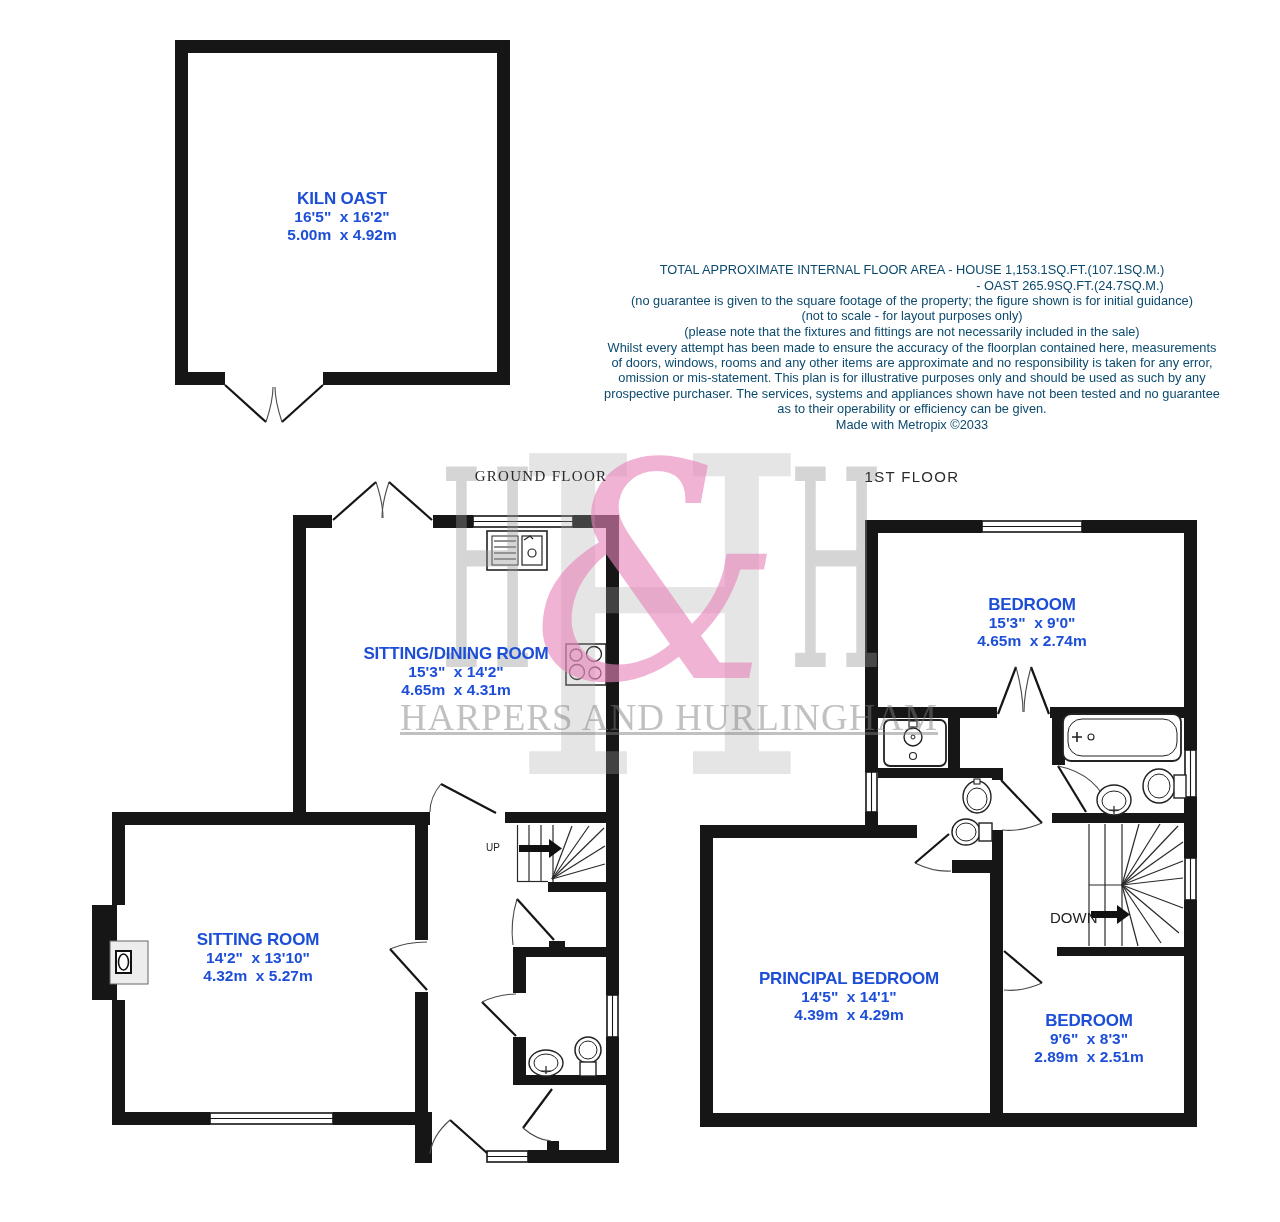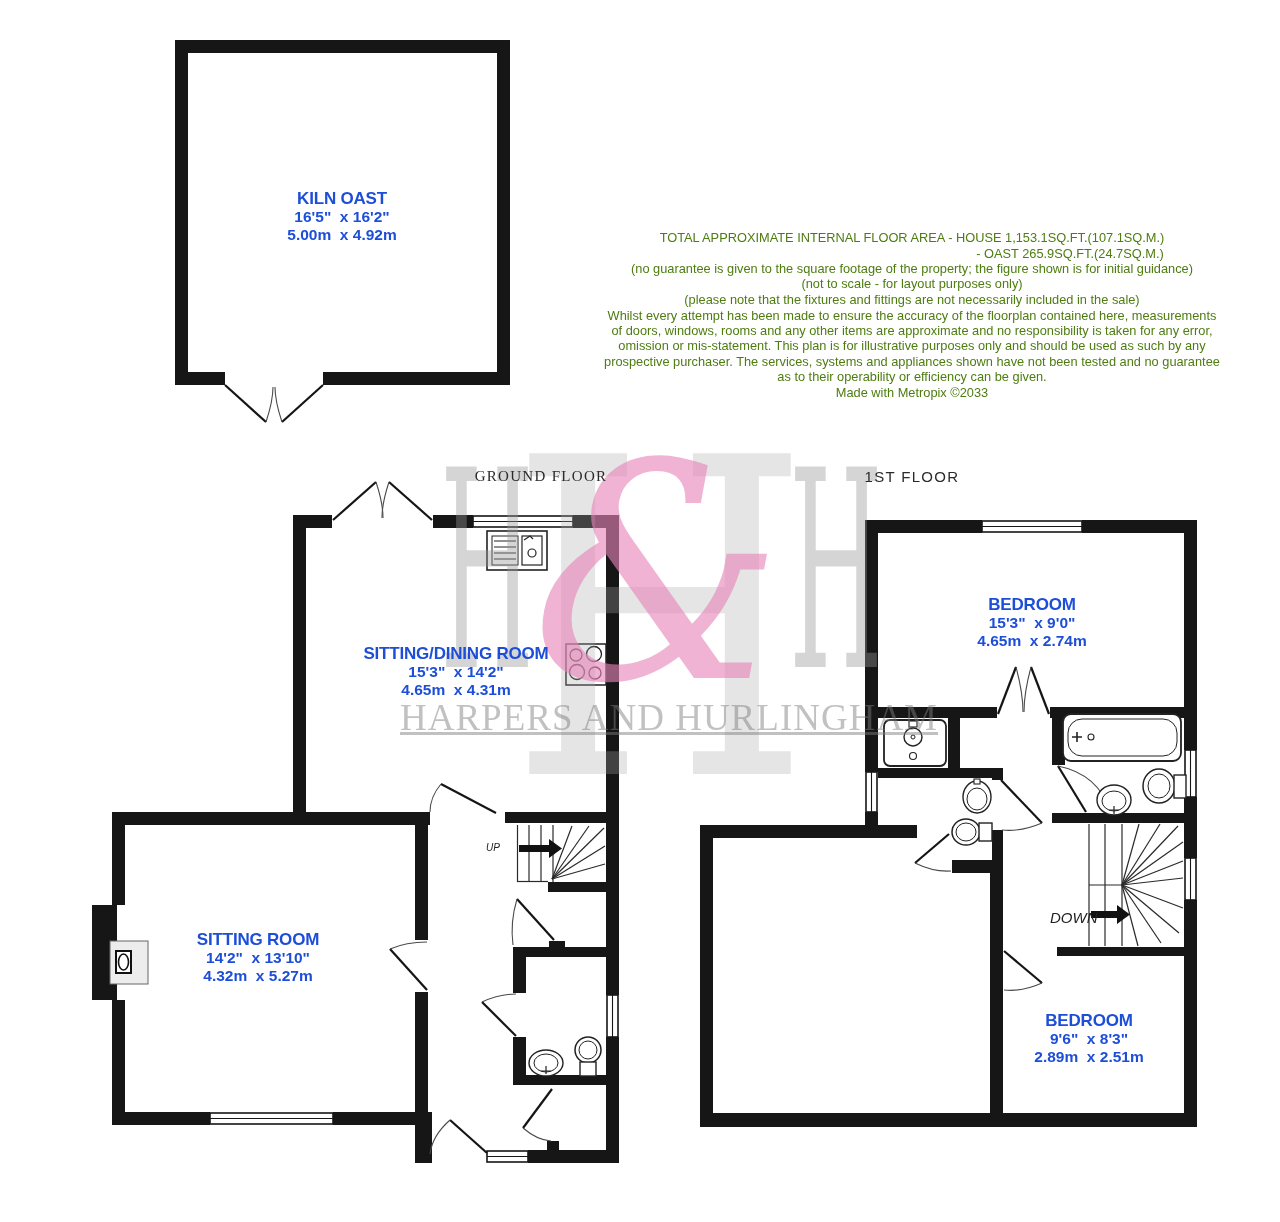--- a/index.html
+++ b/index.html
@@ -17,22 +17,22 @@
   .wm-amp{font-size:300px;font-style:italic;color:rgba(231,132,186,0.62);
       transform:translateX(-50%) scaleX(0.94);}
   .wm-name{font-family:"Liberation Serif",serif;font-size:37px;
       letter-spacing:1px;color:rgba(125,125,125,0.48);
       text-align:right;transform:none;text-decoration:underline;}
   
   .lbl{position:absolute;z-index:3;text-align:center;color:#1d4ed8;}
   .room-label .rname{font-weight:bold;font-size:17px;line-height:18px;letter-spacing:-0.2px;}
   .room-label .rdim{font-weight:bold;font-size:15.5px;line-height:18px;white-space:pre;}
   .floor-label{font-size:15px;letter-spacing:1.3px;color:#2a2a2a;}
-  .stair-label{font-size:10px;color:#222;font-style:italic;}
-  .note{font-size:12.8px;line-height:15.4px;color:#4d7c0f;white-space:pre-line;}
+  .stair-label{font-size:10px;color:#222;}
+  .note{font-size:12.8px;line-height:15.4px;color:#0c4a6e;white-space:pre-line;margin-top:32px;}
 </style>
 </head>
 <body>
 
 <div id="stage">
 
 <svg width="1280" height="1222" viewBox="0 0 1280 1222">
 
   <g>
     <g fill="#161616">
@@ -330,20 +330,25 @@
     <div class="rdim">14'2"  x 13'10"</div>
     <div class="rdim">4.32m  x 5.27m</div>
   </div>
 
   <div class="lbl room-label" style="left:912px;top:596px;width:240px;">
     <div class="rname">BEDROOM</div>
     <div class="rdim">15'3"  x 9'0"</div>
     <div class="rdim">4.65m  x 2.74m</div>
   </div>
 
+  <div class="lbl room-label" style="left:729px;top:970px;width:240px;">
+    <div class="rname">PRINCIPAL BEDROOM</div>
+    <div class="rdim">14'5"  x 14'1"</div>
+    <div class="rdim">4.39m  x 4.29m</div>
+  </div>
 
   <div class="lbl room-label" style="left:969px;top:1012px;width:240px;">
     <div class="rname">BEDROOM</div>
     <div class="rdim">9'6"  x 8'3"</div>
     <div class="rdim">2.89m  x 2.51m</div>
   </div>
 
   <div class="lbl stair-label" style="left:478px;top:842px;width:30px;">UP</div>
   <div class="lbl stair-label" style="left:1050px;top:909px;width:40px;font-size:15px;">DOWN</div>
 

